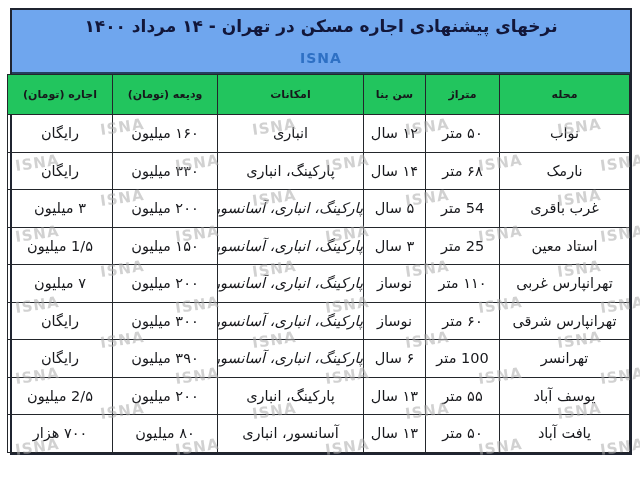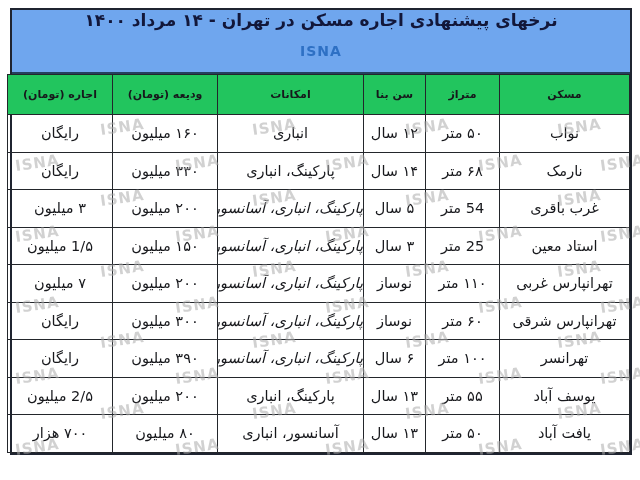--- a/index.html
+++ b/index.html
@@ -6,21 +6,21 @@
   html,body { width:640px; height:480px; background:#ffffff; overflow:hidden;
     font-family:"DejaVu Sans", sans-serif; }
   #app { position:relative; width:640px; height:480px; background:#fff; direction:rtl; }
 
   .table-wrap {
     position:absolute; top:8px; left:10px; width:622px;
     border:2px solid #1f2430; background:#fff;
   }
   .banner {
     height:64px; background:#6FA6EE; border-bottom:2px solid #24405e;
-    display:flex; flex-direction:column; align-items:center; 
+    display:flex; flex-direction:column; align-items:center; justify-content:center;
     gap:13px;
   }
   .banner-title {
     color:#12173A; font-weight:bold; font-size:17px; line-height:1.2;
   }
   .banner-source {
     color:#2E70C4; font-weight:bold; font-size:14px; letter-spacing:1px;
     direction:ltr;
   }
   table.rates {
@@ -68,21 +68,21 @@
       <colgroup>
         <col class="c-neighborhood">
         <col class="c-area">
         <col class="c-age">
         <col class="c-amenities">
         <col class="c-deposit">
         <col class="c-rent">
       </colgroup>
       <thead>
         <tr id="header-row">
-            <th>مسکن</th>
+            <th>محله</th>
             <th>متراژ</th>
             <th>سن بنا</th>
             <th>امکانات</th>
             <th>ودیعه (تومان)</th>
             <th>اجاره (تومان)</th>
           </tr>
       </thead>
       <tbody id="table-body">
           <tr>
             <td>نواب</td>
@@ -127,21 +127,21 @@
           <tr>
             <td>تهرانپارس شرقی</td>
             <td>۶۰ متر</td>
             <td>نوساز</td>
             <td class="amenities-small">پارکینگ، انباری، آسانسور</td>
             <td>۳۰۰ میلیون</td>
             <td>رایگان</td>
           </tr>
           <tr>
             <td>تهرانسر</td>
-            <td>۱۰۰ متر</td>
+            <td>100 متر</td>
             <td>۶ سال</td>
             <td class="amenities-small">پارکینگ، انباری، آسانسور</td>
             <td>۳۹۰ میلیون</td>
             <td>رایگان</td>
           </tr>
           <tr>
             <td>یوسف آباد</td>
             <td>۵۵ متر</td>
             <td>۱۳ سال</td>
             <td>پارکینگ، انباری</td>

